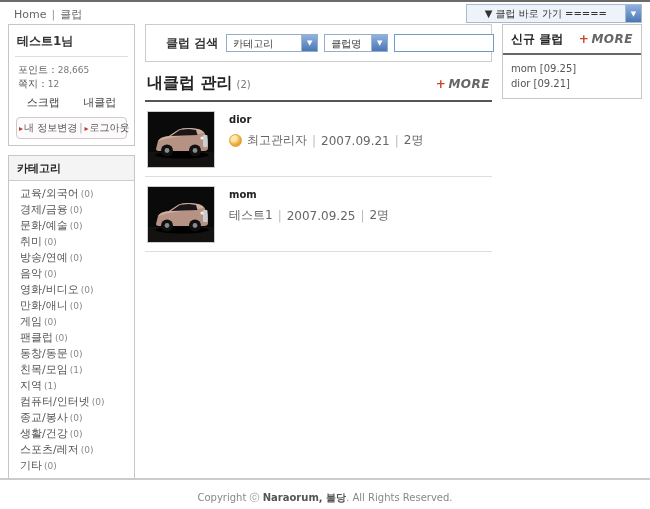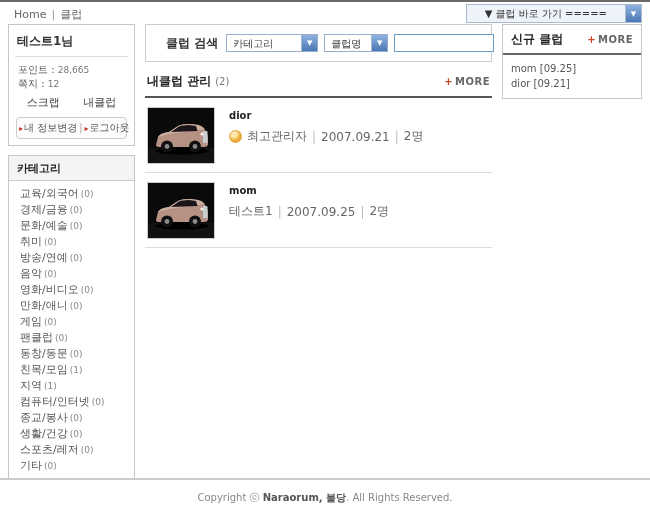--- a/index.html
+++ b/index.html
@@ -55,23 +55,23 @@
   .sel .arrow-btn{height:auto;}
   .sel-cat .txt{width:62px;}
   .sel-name .txt{width:34px;}
   .search-input{width:100px;height:18px;border:1px solid #6b9dc8;margin-right:8px;box-sizing:border-box;font-size:11px;padding:0 4px;color:#333;}
   .search-btn{
     display:inline-flex;align-items:center;gap:3px;border:1px solid #999;border-radius:9px;
     background:linear-gradient(#ffffff,#e4e4e4);padding:2px 9px 3px;font-size:11px;color:#444;cursor:pointer;white-space:nowrap;
   }
   
   .section-head{display:flex;align-items:baseline;border-bottom:2px solid #555;padding:3px 2px 6px;}
-  .section-title{font-weight:bold;font-size:12px;color:#222;}
+  .section-title{font-weight:bold;font-size:16px;color:#222;}
   .section-count{font-size:10px;color:#777;margin-left:4px;}
-  .more{margin-left:auto;font-size:10px;font-weight:bold;color:#666;letter-spacing:.5px;cursor:pointer;white-space:nowrap;}
+  .more{margin-left:auto;font-size:12px;font-weight:bold;color:#666;letter-spacing:.5px;cursor:pointer;white-space:nowrap;font-style:italic;}
   .more .plus{color:#cc4422;margin-right:2px;}
   
   .club-row{display:flex;padding:9px 2px 8px;border-bottom:1px solid #ddd;}
   .thumb{width:66px;height:55px;border:1px solid #ccc;flex:none;display:block;}
   .club-info{margin-left:14px;padding-top:3px;}
   .club-name{font-weight:bold;font-size:10px;color:#222;margin-bottom:7px;cursor:pointer;}
   .club-meta{font-size:12px;color:#666;display:flex;align-items:center;gap:5px;white-space:nowrap;}
   .club-meta .msep{color:#bbb;}
   .badge{
     width:13px;height:13px;border-radius:50%;flex:none;

